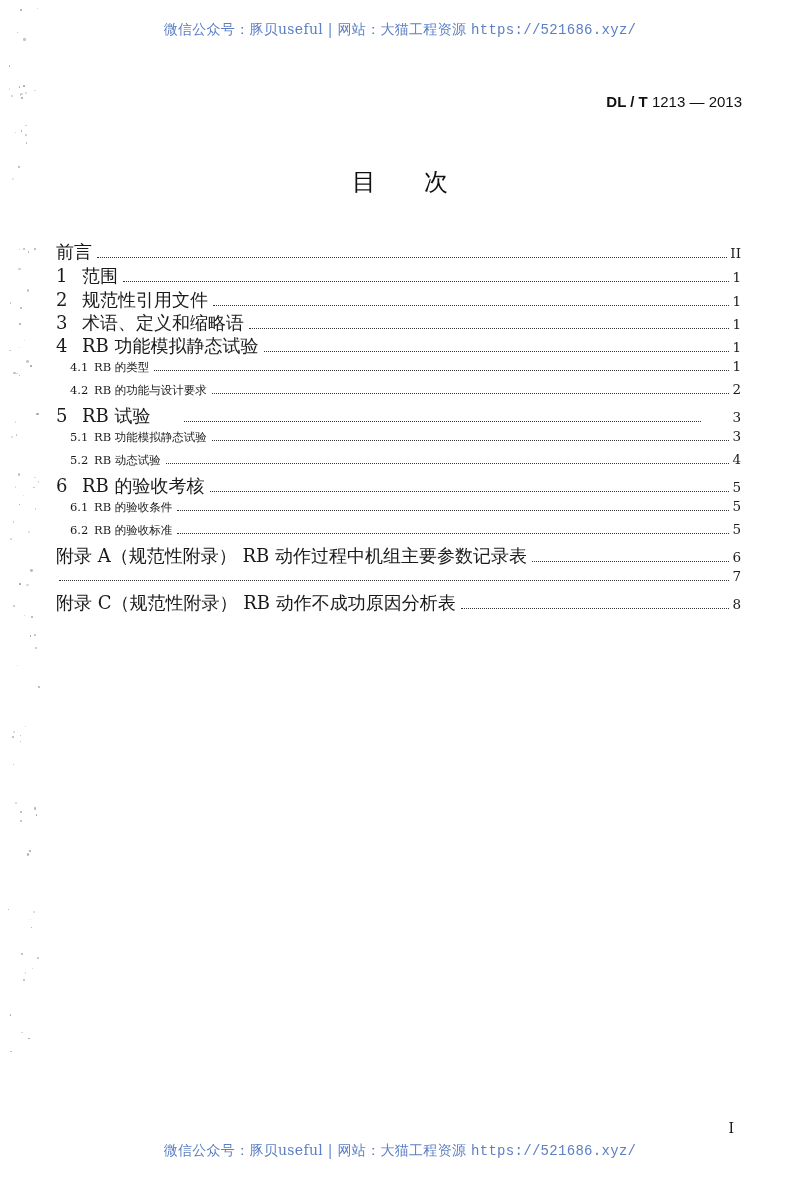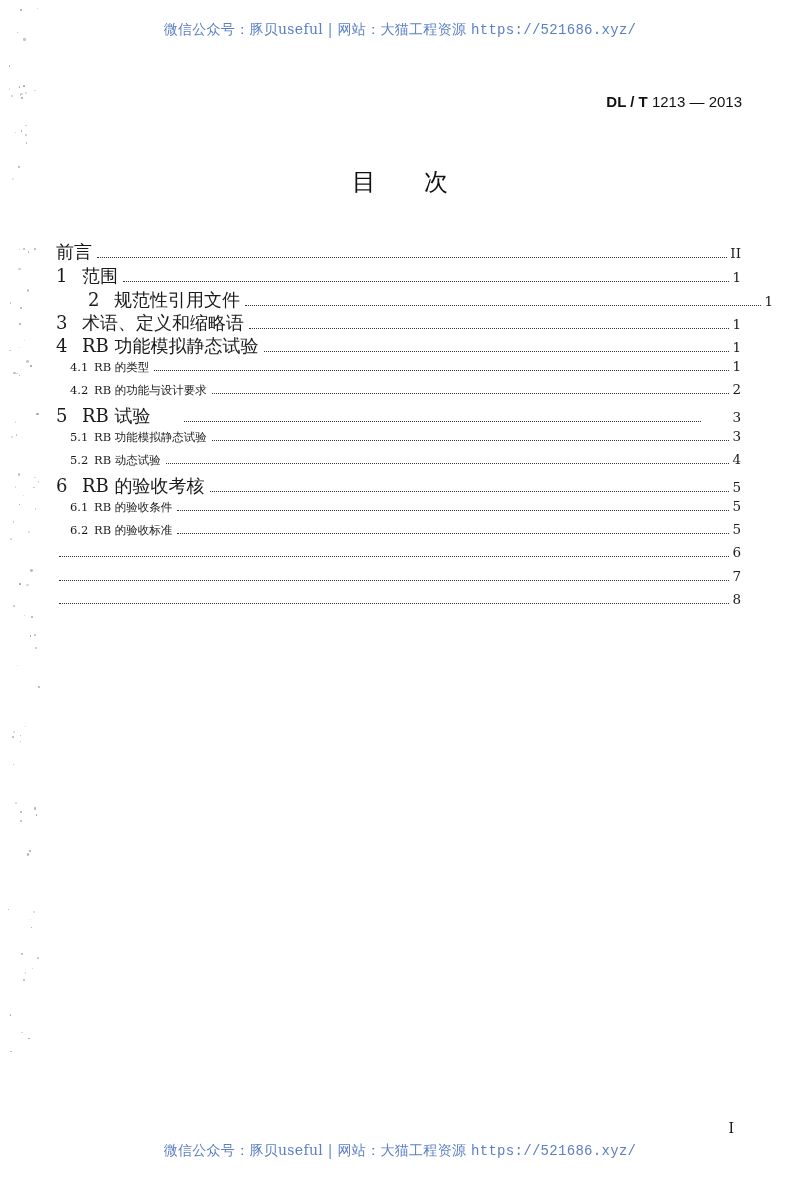--- a/index.html
+++ b/index.html
@@ -89,21 +89,21 @@
     <div class="toc-row" style="top: 0px;">
       <span class="label"><span>前言</span></span>
       <span class="dots"></span>
       <span class="page">II</span>
     </div>
     <div class="toc-row" style="top: 24px;">
       <span class="label"><span class="num-lbl">1</span><span>范围</span></span>
       <span class="dots"></span>
       <span class="page">1</span>
     </div>
-    <div class="toc-row" style="top: 48px; margin-left: 32px;">
+    <div class="toc-row" style="top: 48px;">
       <span class="label"><span class="num-lbl">2</span><span>规范性引用文件</span></span>
       <span class="dots"></span>
       <span class="page">1</span>
     </div>
     <div class="toc-row" style="top: 71px;">
       <span class="label"><span class="num-lbl">3</span><span>术语、定义和缩略语</span></span>
       <span class="dots"></span>
       <span class="page">1</span>
     </div>
     <div class="toc-row" style="top: 94px;">
@@ -145,28 +145,30 @@
       <span class="label"><span class="num-lbl">6.1</span><span>RB 的验收条件</span></span>
       <span class="dots"></span>
       <span class="page">5</span>
     </div>
     <div class="toc-row sub" style="top: 281px;">
       <span class="label"><span class="num-lbl">6.2</span><span>RB 的验收标准</span></span>
       <span class="dots"></span>
       <span class="page">5</span>
     </div>
     <div class="toc-row" style="top: 304px;">
+      <span class="label"><span>附录 A（规范性附录） RB 动作过程中机组主要参数记录表</span></span>
       <span class="dots"></span>
       <span class="page">6</span>
     </div>
     <div class="toc-row" style="top: 328px;">
       <span class="dots"></span>
       <span class="page">7</span>
     </div>
     <div class="toc-row" style="top: 351px;">
+      <span class="label"><span>附录 C（规范性附录） RB 动作不成功原因分析表</span></span>
       <span class="dots"></span>
       <span class="page">8</span>
     </div>
   </div>
 
 <div class="page-number">I</div>
 
 <div class="watermark bottom">
   <span>微信公众号：豚贝useful | 网站：大猫工程资源 </span><span class="mono">https://521686.xyz/</span>
 </div>

